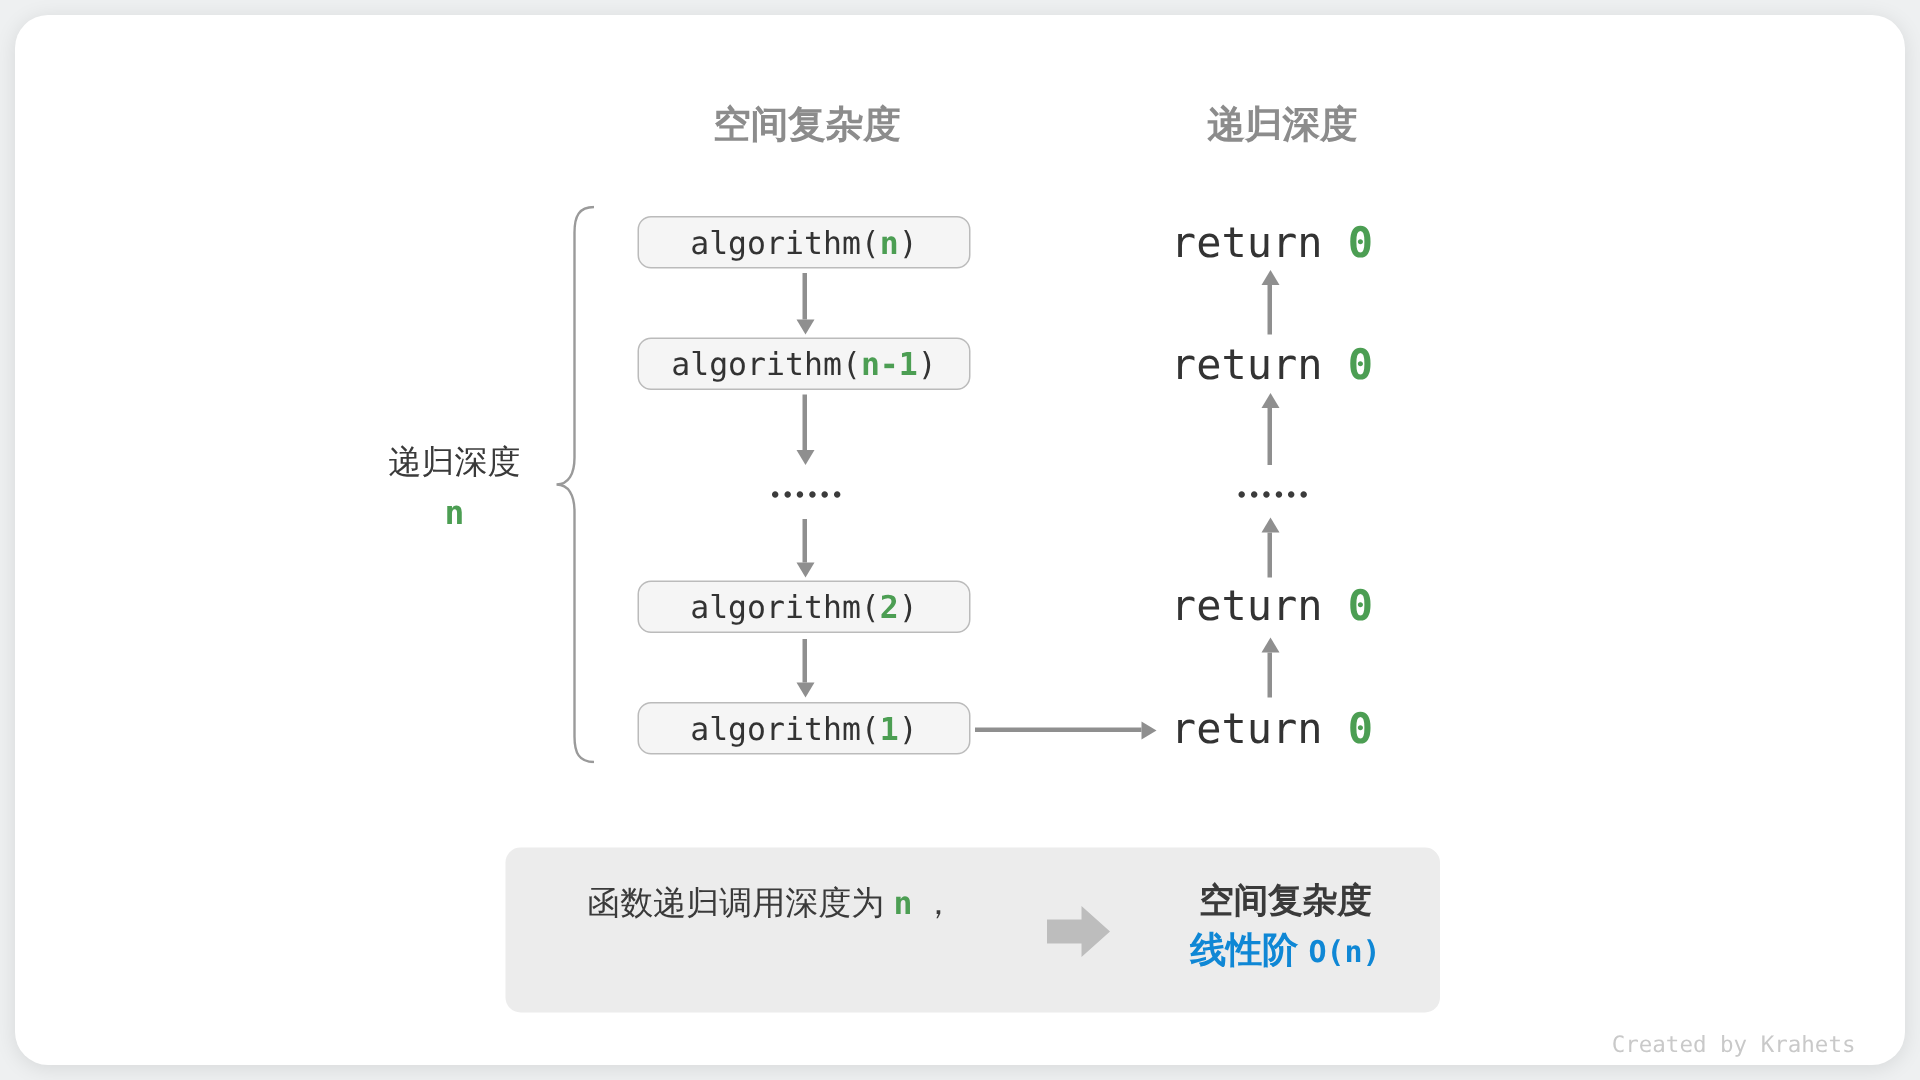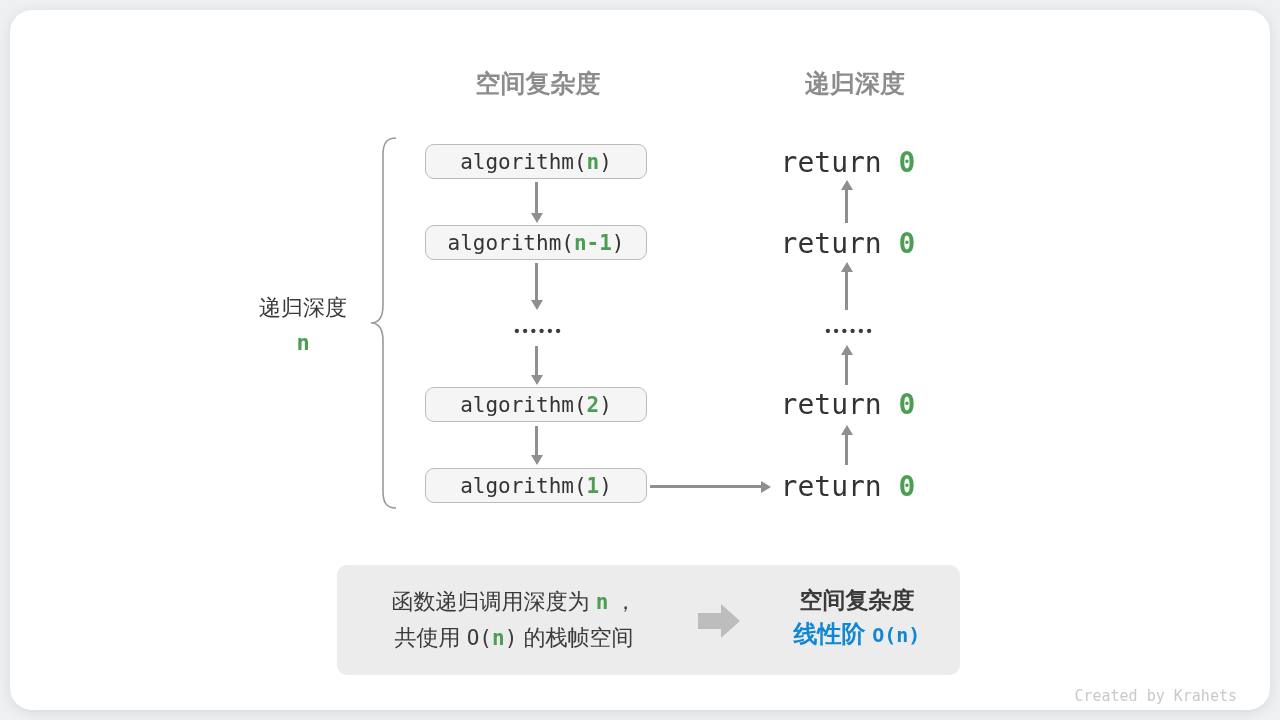--- a/index.html
+++ b/index.html
@@ -147,21 +147,20 @@
   <div class="abs varr up ra u1"></div>
   <div class="abs varr up ra u2"></div>
   <div class="abs varr up ra u3"></div>
   <div class="abs varr up ra u4"></div>
 
   <div class="abs harr"></div>
 
   <div class="abs panel">
     <div class="panel-left">
       <div><span>函数递归调用深度为 </span><span class="mono green">n</span><span> ，</span></div>
-      <div><span>共使用 </span><span class="mono">O(</span><span class="mono green">n</span><span class="mono">)</span><span> 的栈帧空间</span></div>
     </div>
     <svg class="block-arrow" width="42" height="34" viewBox="0 0 42 34">
       <polygon points="0,9 23,9 23,0 42,17 23,34 23,25 0,25" fill="#bdbdbd"></polygon>
     </svg>
     <div class="panel-right">
       <div class="pr-title">空间复杂度</div>
       <div class="pr-value blue"><span>线性阶 </span><span class="mono">O(n)</span></div>
     </div>
   </div>
 

